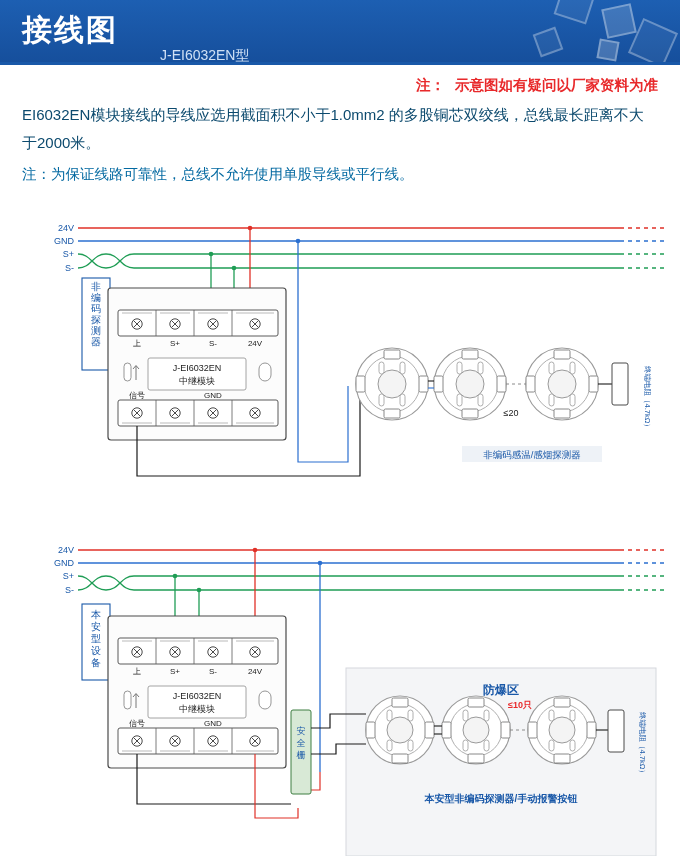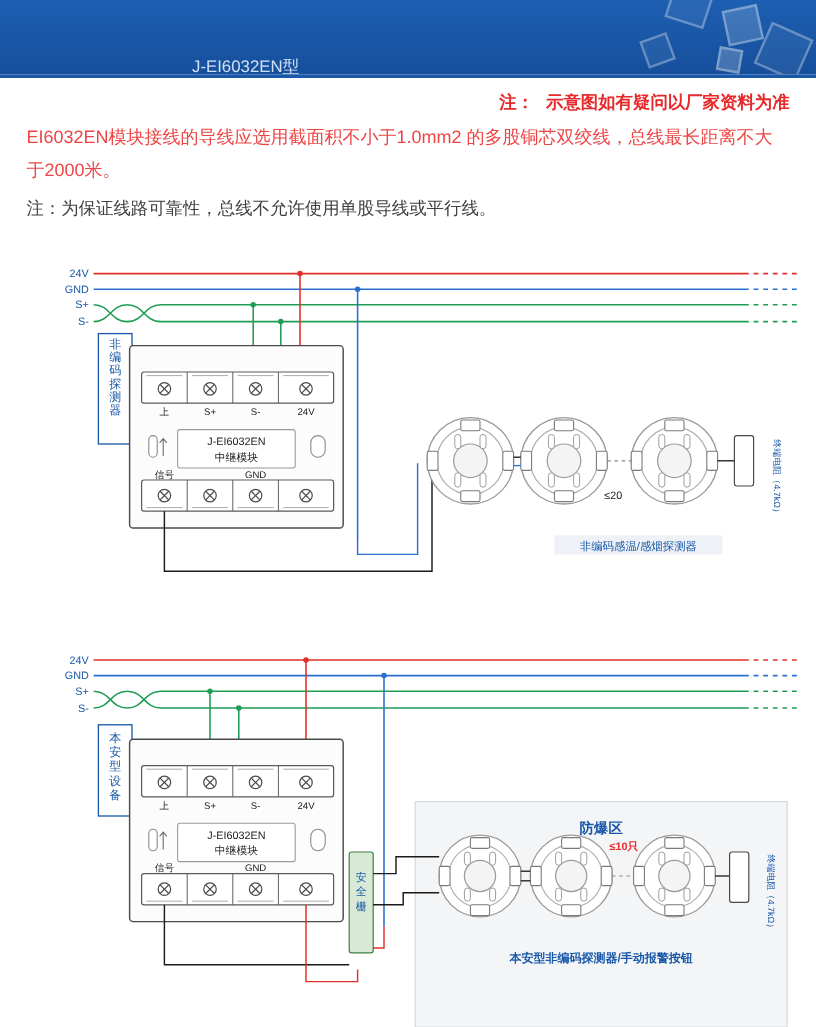--- a/index.html
+++ b/index.html
@@ -58,25 +58,25 @@
   
   .notes { position: absolute; left: 0; top: 70px; width: 680px; }
   .note-row { padding: 0 22px; }
   .note1 {
     font-size: 14.5px; font-weight: bold; color: #e8292b;
     margin-top: 6px;
     text-align: right;
   }
   .note1 .lbl { margin-right: 10px; }
   .body-text {
-    font-size: 15px; color: #ef4444; line-height: 28px;
+    font-size: 15px; color: #0c4a6e; line-height: 28px;
     margin-top: 6px;
   }
   .note3 {
-    font-size: 14.5px; color: #404040; line-height: 26px;
+    font-size: 14.5px; color: #0369a1; line-height: 26px;
     margin-top: 4px;
   }
 
   
   .diagram {
     position: absolute; left: 0; width: 680px; text-align: right;
   }
   #diagram-top { top: 200px; height: 320px; }
   #diagram-bottom { top: 522px; height: 334px; }
   .diagram svg { display: block; }
@@ -85,20 +85,21 @@
 <body>
 
 <div id="page">
 
   <div class="header">
     <div class="deco d1"></div>
     <div class="deco d2"></div>
     <div class="deco d3"></div>
     <div class="deco d4"></div>
     <div class="deco d5"></div>
+    <div class="header-title">接线图</div>
     <div class="header-sub">
       <div>J-EI6032EN型</div>
       <div>中继模块</div>
     </div>
   </div>
   <div class="header-rule"></div>
 
   <div class="notes">
     <div class="note-row note1">
       <span class="lbl">注：</span><span>示意图如有疑问以厂家资料为准</span>

